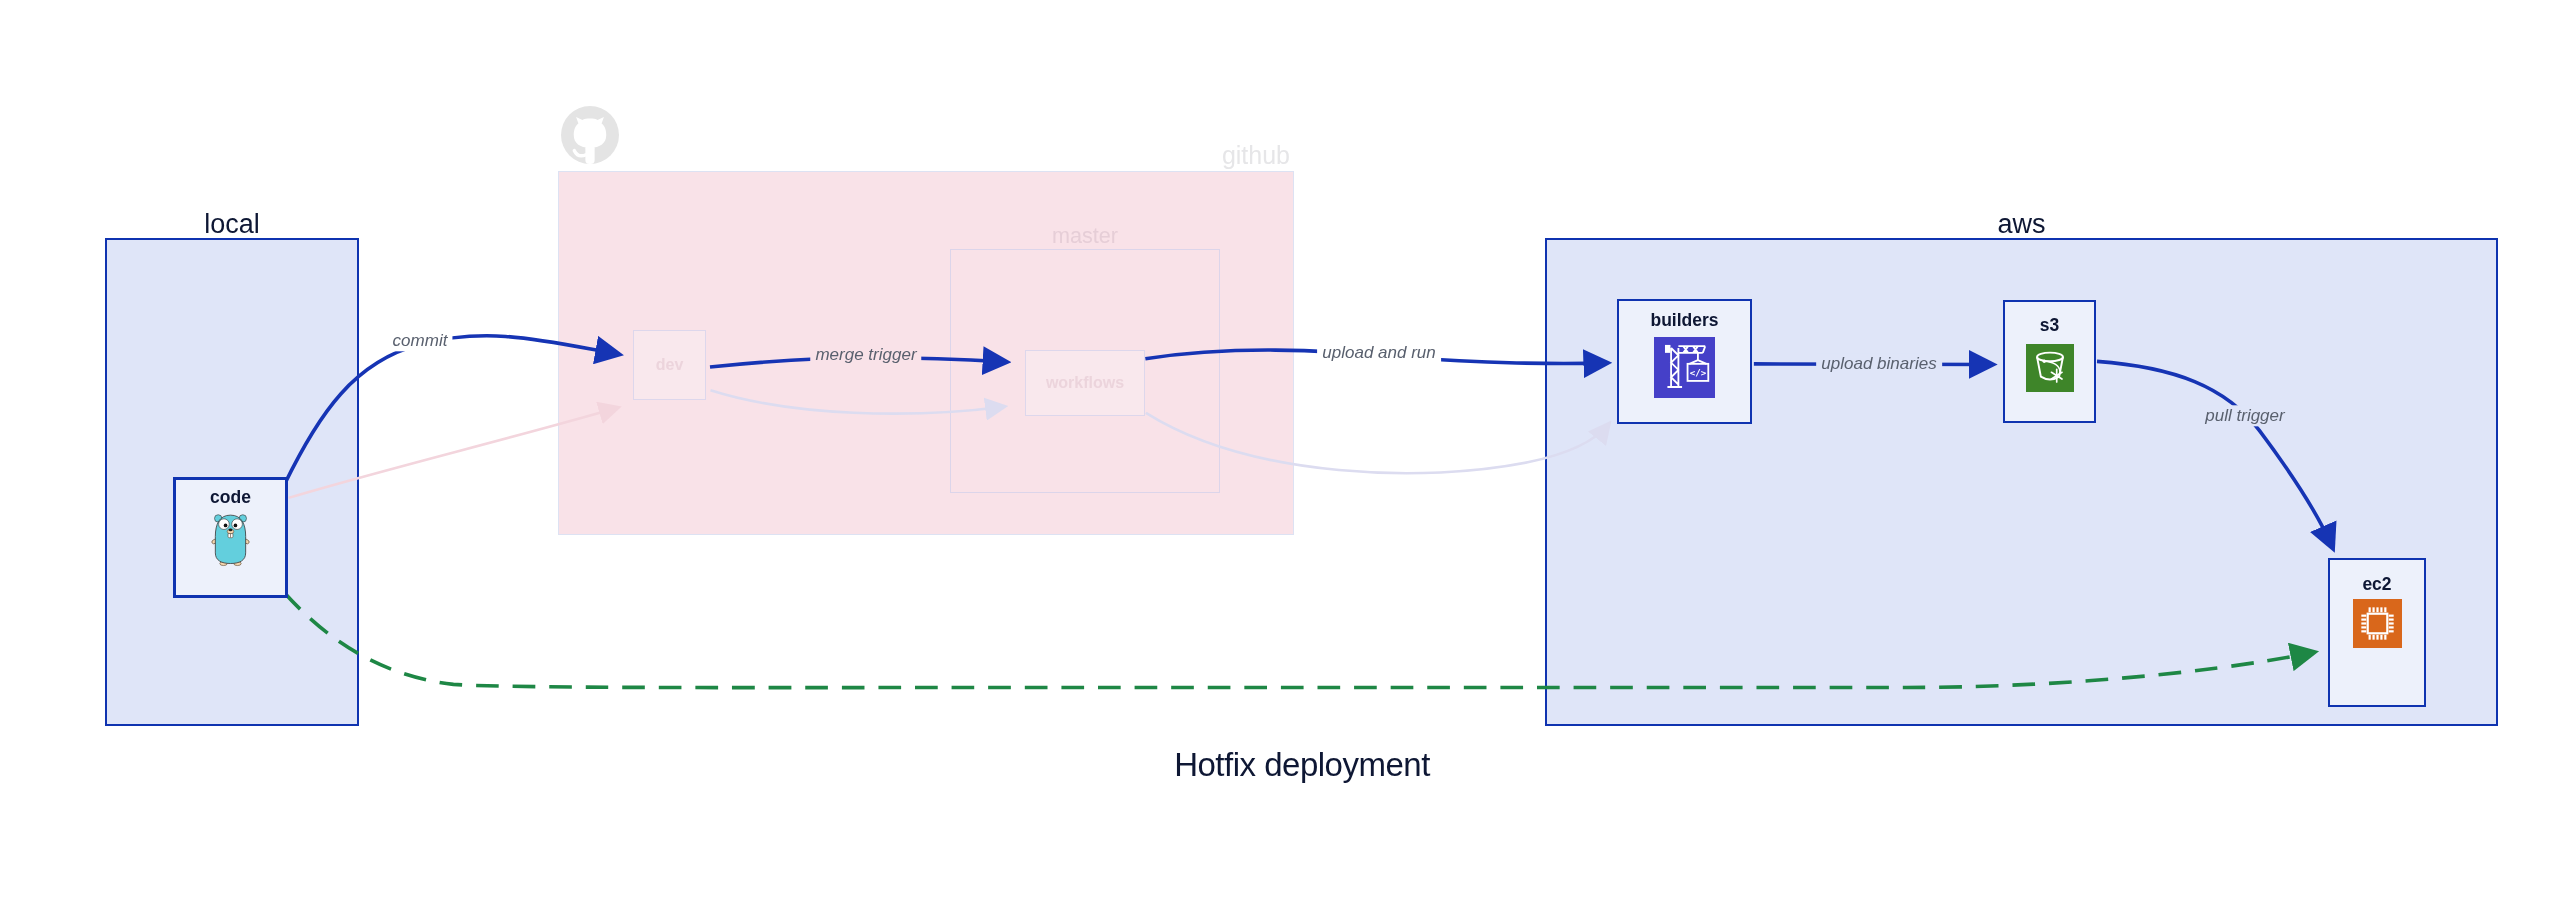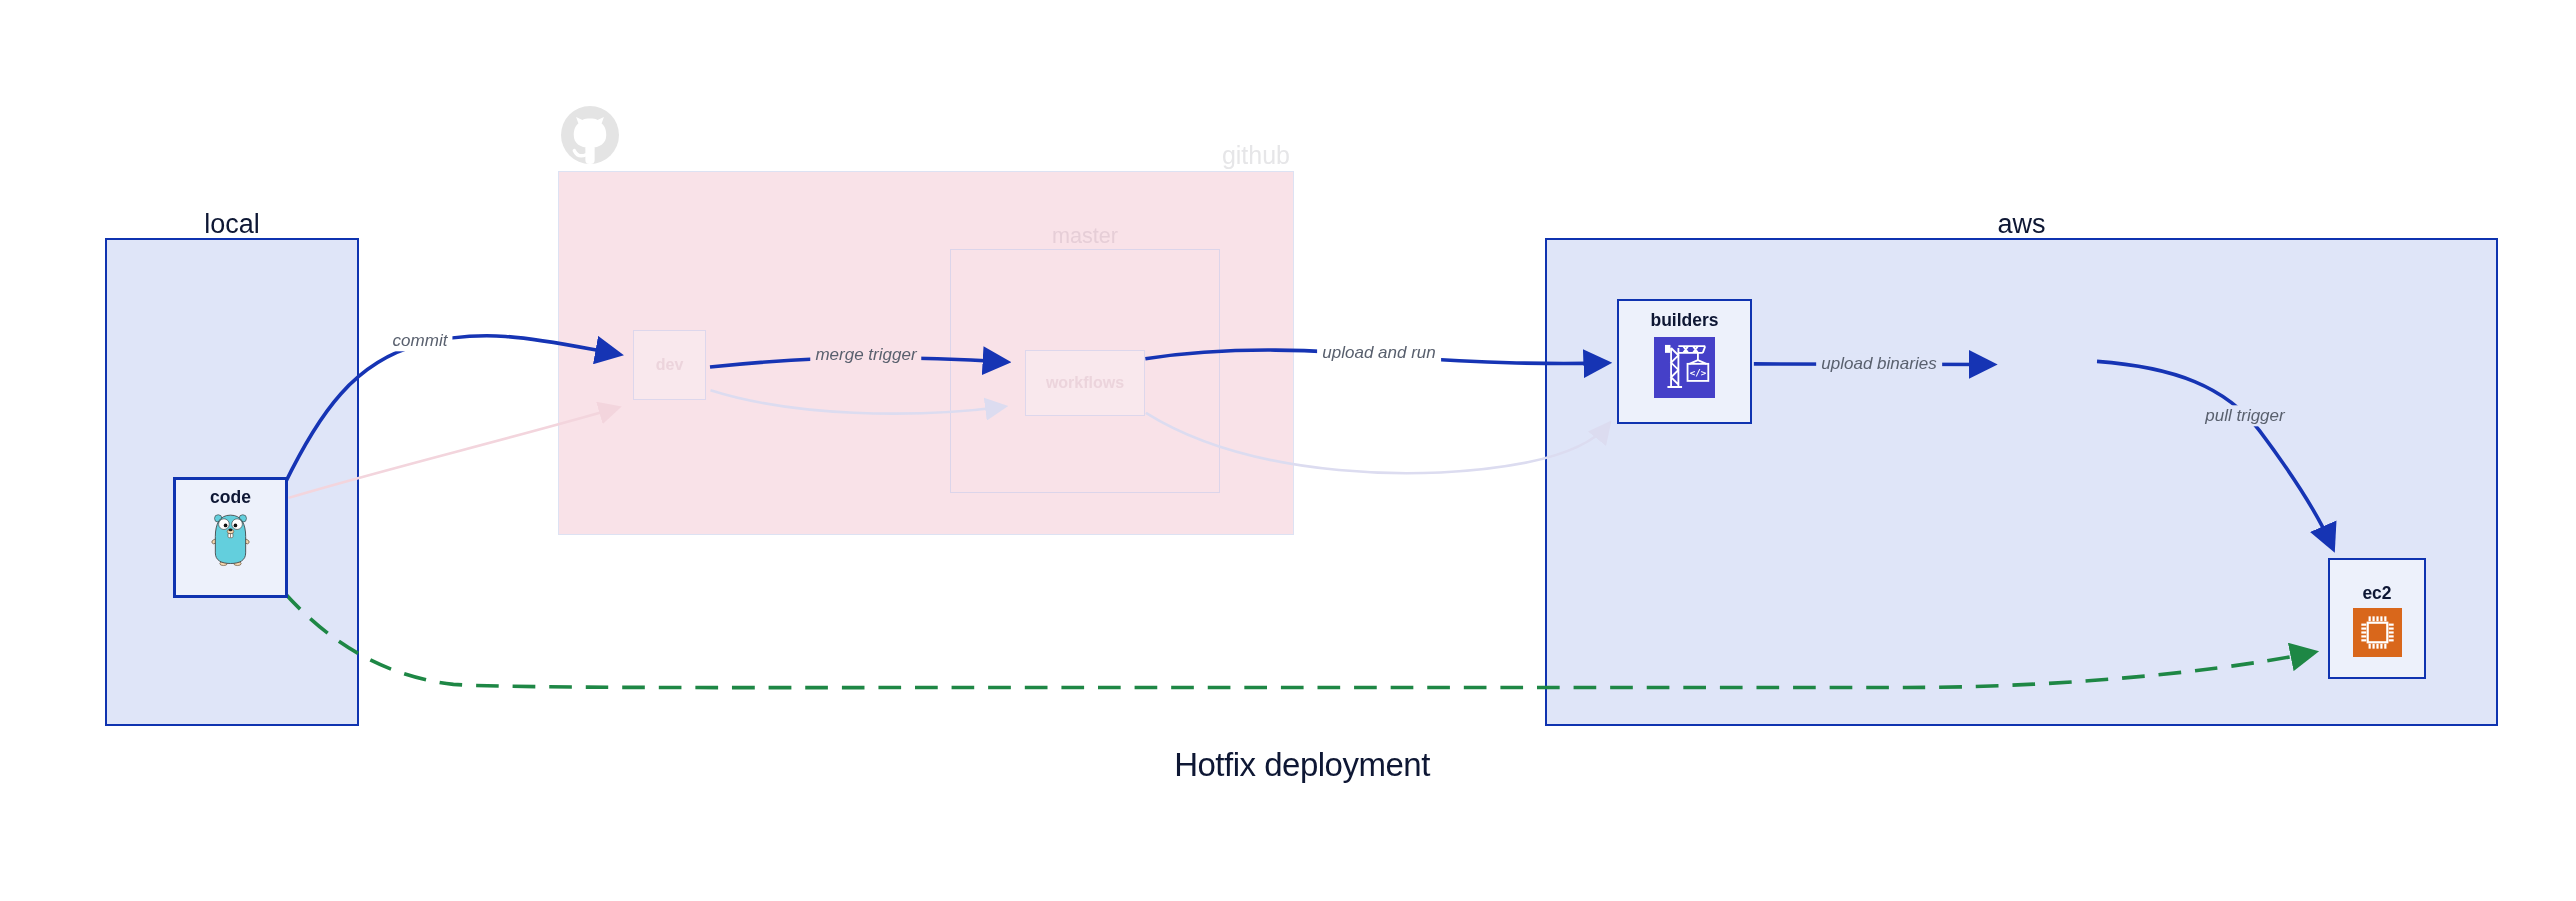--- a/index.html
+++ b/index.html
@@ -34,21 +34,21 @@
 
   .faded-node{background:#f9e8ed;border:1.5px solid #ddd7ec;justify-content:center;}
   .faded-node .node-label{color:#ecd4dc;font-size:16px;}
   #node-dev{left:633px;top:330px;width:73px;height:70px;}
   #node-workflows{left:1025px;top:350px;width:120px;height:66px;}
 
   #node-builders{left:1617px;top:299px;width:135px;height:125px;border-width:2.6px;padding-top:9.3px;text-align:center;}
   #node-builders .node-icon{margin-top:6.2px;}
   #node-s3{left:2003px;top:300px;width:93px;height:123px;border-width:2.6px;padding-top:13.4px;}
   #node-s3 .node-icon{margin-top:8.2px;}
-  #node-ec2{left:2328px;top:558px;width:98px;height:121px;border-width:2.6px;padding-top:23px;}
+  #node-ec2{left:2328px;top:558px;width:98px;height:149px;border-width:2.6px;padding-top:14px;}
   #node-ec2 .node-icon{margin-top:5.2px;}
 
   .edge-label{
     position:absolute;z-index:4;transform:translate(-50%,-50%);
     font-style:italic;font-size:17px;color:#59606e;white-space:nowrap;
     padding:0.5px 5.2px;line-height:1.2;
   }
   #lbl-commit{left:420px;top:341px;background:#ffffff;}
   #lbl-merge{left:866px;top:355px;background:#f9e2e8;}
   #lbl-uploadrun{left:1379px;top:353px;background:#ffffff;text-align:right;}
@@ -147,20 +147,35 @@
       <rect x="0" y="0" width="100" height="100" fill="#4540c8"></rect>
       <rect x="18" y="13" width="9" height="13" fill="#ffffff"></rect>
       <path d="M28,18 V82 M40,18 V82 M28,18 L40,30 L28,42 L40,54 L28,66 L40,78 M22,82 H46" stroke="#ffffff" stroke-width="3" fill="none"></path>
       <path d="M40,15 H84 M40,26 H80 M48,15 L56,26 M56,15 L48,26 M64,15 L72,26 M72,15 L64,26 M84,15 L80,26" stroke="#ffffff" stroke-width="3" fill="none"></path>
       <path d="M72,26 V38 M72,38 L58,44 M72,38 L86,44" stroke="#ffffff" stroke-width="3" fill="none"></path>
       <rect x="55" y="44" width="34" height="28" stroke="#ffffff" stroke-width="3" fill="none"></rect>
       <text x="72" y="64" text-anchor="middle" font-family="DejaVu Sans Mono, monospace" font-size="15" font-weight="bold" fill="#ffffff">&lt;/&gt;</text>
     </svg>
   </div>
 
+  <div class="node" id="node-s3">
+    <div class="node-label">s3</div>
+    <svg class="node-icon" width="48" height="48" viewBox="0 0 100 100">
+      <rect x="0" y="0" width="100" height="100" fill="#3e8529"></rect>
+      <ellipse cx="50" cy="27" rx="27" ry="9" stroke="#ffffff" stroke-width="4" fill="none"></ellipse>
+      <path d="M23,27 L31,68 Q50,80 69,68 L77,27" stroke="#ffffff" stroke-width="4" fill="none"></path>
+      <path d="M38,36 Q68,38 71,57" stroke="#ffffff" stroke-width="3.5" fill="none"></path>
+      <circle cx="38" cy="36" r="3.5" fill="#ffffff"></circle>
+      <g stroke="#ffffff" stroke-width="3.5" stroke-linecap="round">
+        <line x1="64" y1="53" x2="64" y2="79"></line>
+        <line x1="53" y1="59" x2="75" y2="73"></line>
+        <line x1="75" y1="59" x2="53" y2="73"></line>
+      </g>
+    </svg>
+  </div>
 
   <div class="node" id="node-ec2">
     <div class="node-label">ec2</div>
     <svg class="node-icon" width="49" height="49" viewBox="0 0 100 100">
       <rect x="0" y="0" width="100" height="100" fill="#d9671b"></rect>
       <rect x="30" y="30" width="40" height="40" stroke="#ffffff" stroke-width="4.5" fill="none"></rect>
       <g stroke="#ffffff" stroke-width="4.5">
         <line x1="34" y1="17" x2="34" y2="27"></line>
           <line x1="42" y1="17" x2="42" y2="27"></line>
           <line x1="50" y1="17" x2="50" y2="27"></line>

